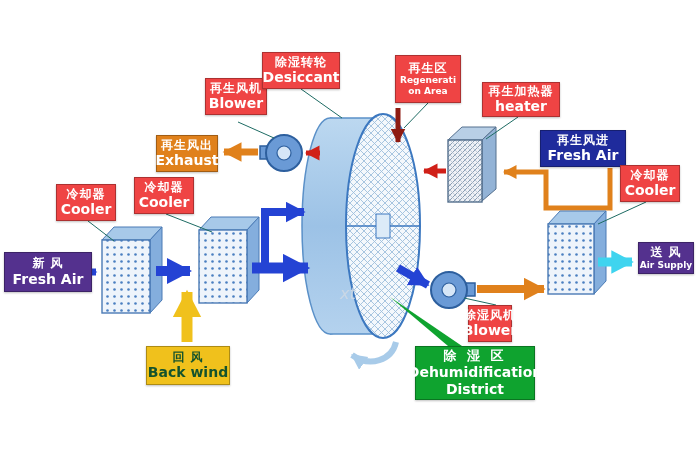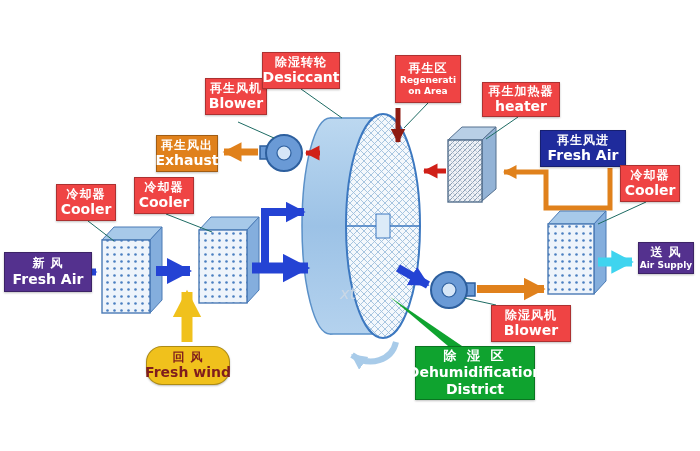--- a/index.html
+++ b/index.html
@@ -9,21 +9,21 @@
   .lbl{position:absolute;box-sizing:border-box;display:flex;flex-direction:column;
        align-items:center;justify-content:center;text-align:center;color:#fff;font-weight:700;
        border:1px solid rgba(0,0,0,.28);box-shadow:0 1px 2px rgba(0,0,0,.25);line-height:1.22;}
   .lbl .zh{font-size:12px;letter-spacing:1px;white-space:nowrap;}
   .lbl .en{font-size:14px;white-space:nowrap;}
   .lbl .s9{font-size:9px;}
   .teal{background:#ef4444;}
   .purple{background:#54318e;}
   .navy{background:#1f2b9c;}
   .orange-bg{background:#e0811c;}
-  .yellow-bg{background:#f0c11c;color:#7f1d1d;border-radius:16px;}
+  .yellow-bg{background:#f0c11c;color:#14532d;}
   .green-bg{background:#0fa32f;}
   .dist .zh{font-size:13px;letter-spacing:3px;}
   .watermark{position:absolute;left:340px;top:284px;font-size:16px;font-style:italic;
              color:rgba(205,216,228,.9);pointer-events:none;}
 </style>
 </head>
 <body>
 
 <div class="stage">
 
@@ -160,21 +160,21 @@
   <span class="en">Cooler</span>
 </div>
 
 <div class="lbl teal" style="left:134px;top:177px;width:60px;height:37px">
   <span class="zh">冷却器</span>
   <span class="en">Cooler</span>
 </div>
 
 <div class="lbl yellow-bg" style="left:146px;top:346px;width:84px;height:39px">
   <span class="zh">回 风</span>
-  <span class="en">Fresh wind</span>
+  <span class="en">Back wind</span>
 </div>
 
 <div class="lbl teal" style="left:205px;top:78px;width:62px;height:37px">
   <span class="zh">再生风机</span>
   <span class="en">Blower</span>
 </div>
 
 <div class="lbl orange-bg" style="left:156px;top:135px;width:62px;height:37px">
   <span class="zh">再生风出</span>
   <span class="en">Exhaust</span>
@@ -204,21 +204,21 @@
 <div class="lbl teal" style="left:620px;top:165px;width:60px;height:37px">
   <span class="zh">冷却器</span>
   <span class="en">Cooler</span>
 </div>
 
 <div class="lbl purple" style="left:638px;top:242px;width:56px;height:32px">
   <span class="zh">送 风</span>
   <span class="en s9">Air Supply</span>
 </div>
 
-<div class="lbl teal" style="left:491px;top:305px;width:80px;height:37px">
+<div class="lbl teal" style="left:468px;top:305px;width:44px;height:37px">
   <span class="zh">除湿风机</span>
   <span class="en">Blower</span>
 </div>
 
 <div class="lbl green-bg dist" style="left:415px;top:346px;width:120px;height:54px">
   <span class="zh">除 湿 区</span>
   <span class="en">Dehumidification</span>
   <span class="en">District</span>
 </div>
 

